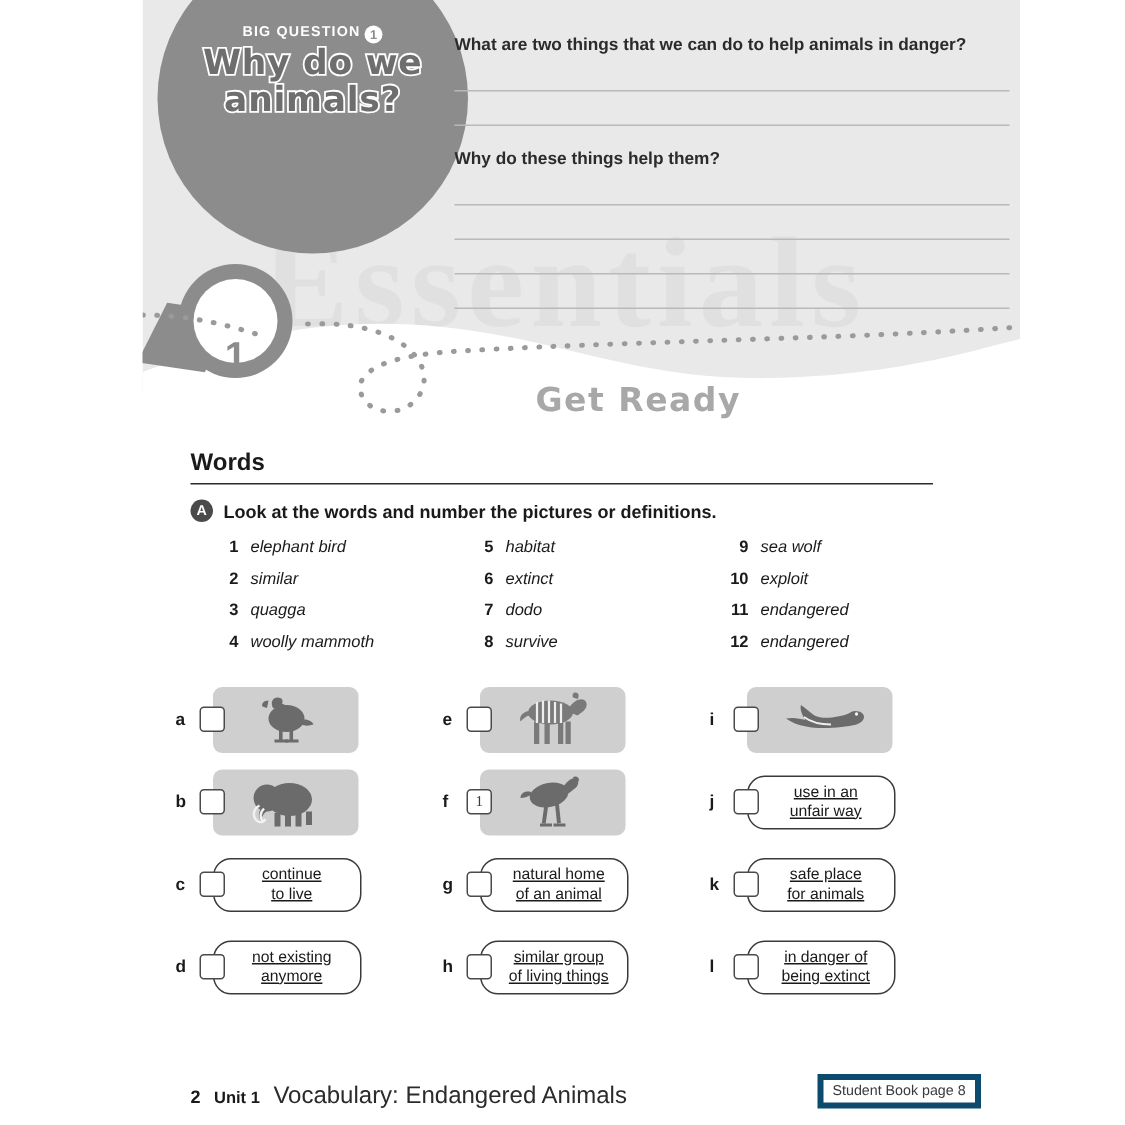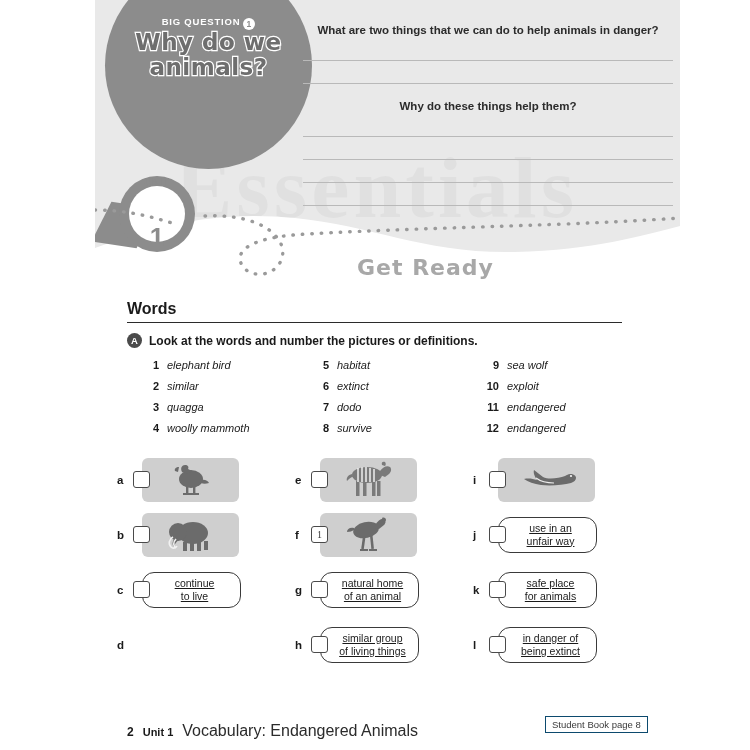--- a/index.html
+++ b/index.html
@@ -127,21 +127,20 @@
     font-family: "DejaVu Sans", sans-serif;
   }
 
   
   .q-block { position: absolute; left: 208px; }
   .q-text {
     font-size: 11.5px;
     font-weight: bold;
     color: #2b2b2b;
     white-space: nowrap;
-    text-align: center;
   }
   .q-line {
     width: 370px; height: 1px;
     background: #b9b9b9;
   }
 
   
   .section-title {
     position: absolute;
     left: 32px; top: 300px;
@@ -248,21 +247,21 @@
   }
 
   
   .footer { position: absolute; left: 32px; top: 722px; display: flex; align-items: baseline; }
   .f-page { font-size: 12px; font-weight: bold; color: #1a1a1a; margin-right: 9px; }
   .f-unit { font-size: 11px; font-weight: bold; color: #1a1a1a; margin-right: 9px; }
   .f-desc { font-size: 16px; color: #2b2b2b; }
   .sb-ref {
     position: absolute;
     left: 450px; top: 716px;
-    border: 1px solid #0c4a6e;
+    border: 4px solid #0c4a6e;
     padding: 2px 6px;
     font-size: 9.5px;
     color: #3a3a3a;
     background: #ffffff;
   }
 </style>
 </head>
 <body>
 
 <div id="page">
@@ -502,20 +501,25 @@
       <div class="cell">
         <span class="cell-letter">k</span>
         <div class="cell-body">
           <div class="answer-box"></div>
           <div class="def-box">safe place
 for animals</div>
         </div>
       </div>
       <div class="cell">
         <span class="cell-letter">d</span>
+        <div class="cell-body">
+          <div class="answer-box"></div>
+          <div class="def-box">not existing
+anymore</div>
+        </div>
       </div>
       <div class="cell">
         <span class="cell-letter">h</span>
         <div class="cell-body">
           <div class="answer-box"></div>
           <div class="def-box">similar group
 of living things</div>
         </div>
       </div>
       <div class="cell">

